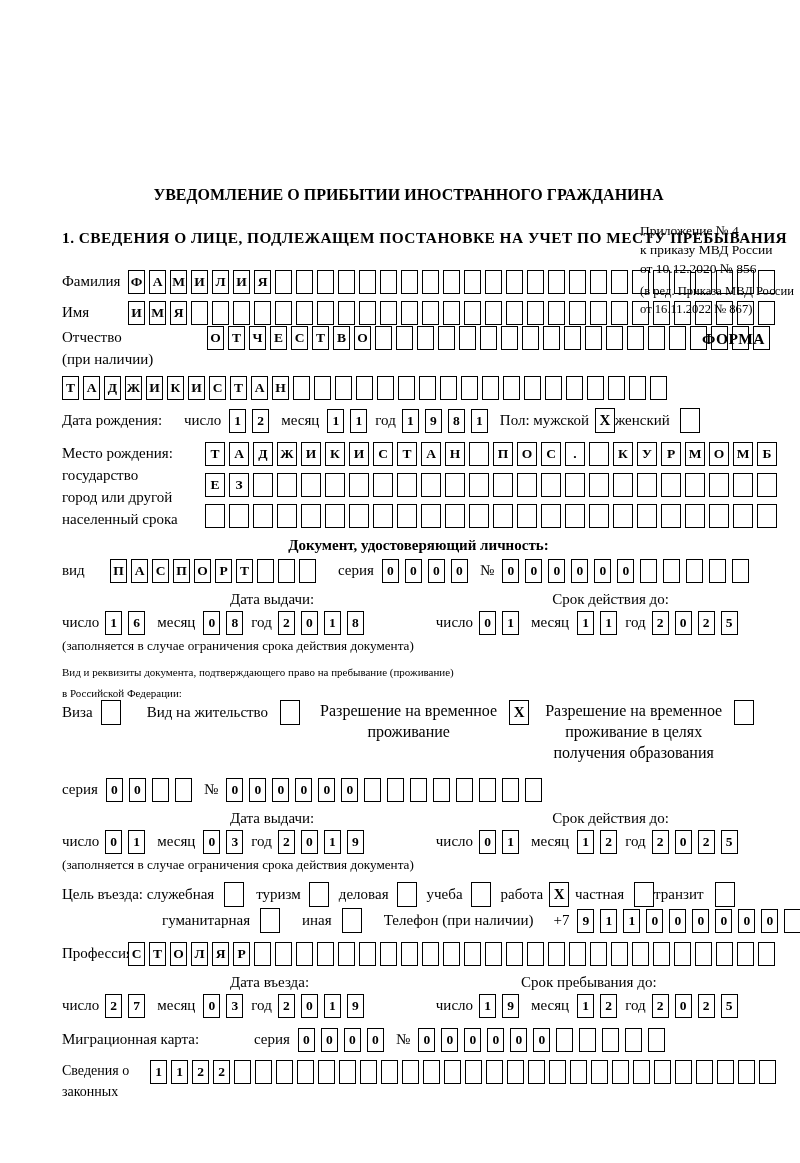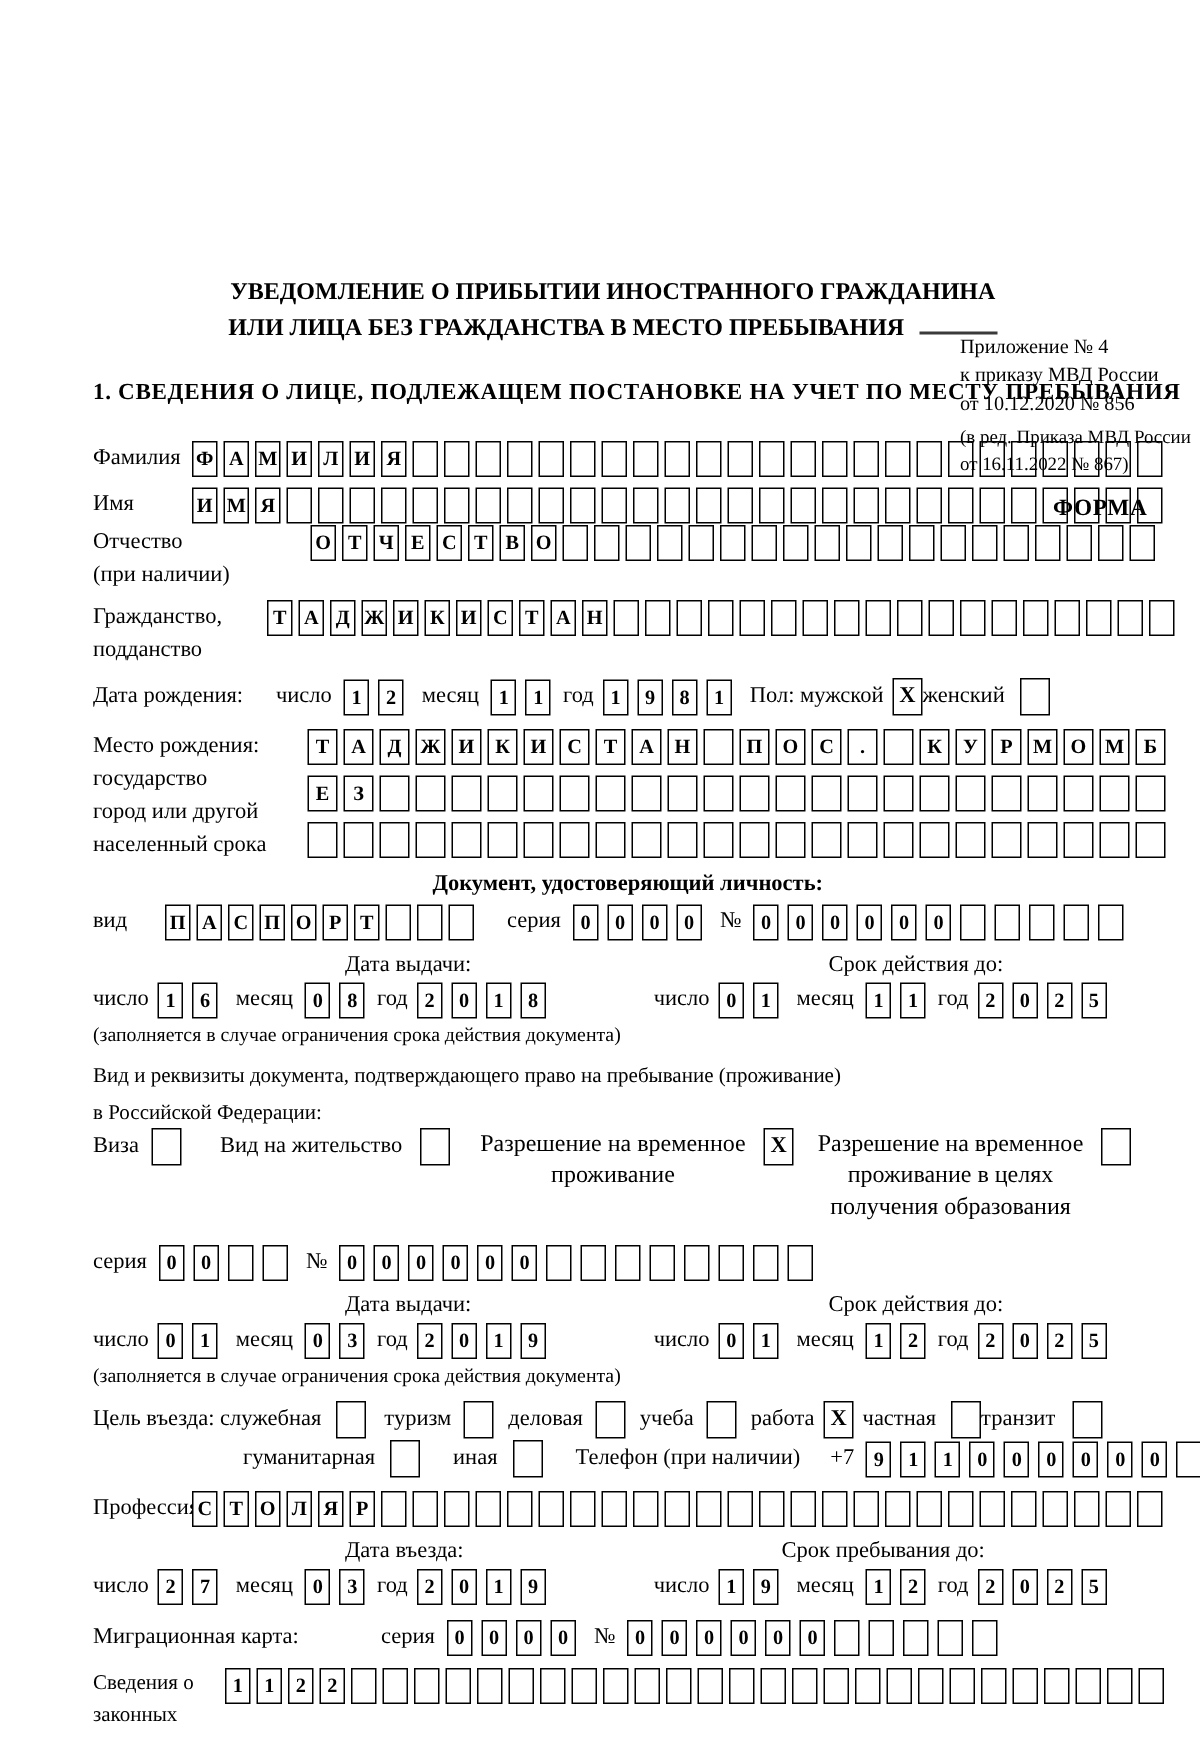--- a/index.html
+++ b/index.html
@@ -14,21 +14,21 @@
   .form-label{position:absolute;left:617px;top:147px;width:148px;text-align:right;
               font-weight:700;font-size:15.5px;letter-spacing:.5px;}
 
   .title{margin:183px 0 0 -20px;text-align:center;font-weight:700;font-size:16px;line-height:1.5;}
   .blank{display:inline-block;width:52px;border-bottom:2px solid #3a3a3a;margin-left:10px;}
 
   .section-heading{margin-top:22px;font-weight:700;font-size:15.4px;letter-spacing:.45px;white-space:nowrap;}
 
   .row{display:flex;align-items:center;margin-top:6px;}
   .row.top{align-items:flex-start;}
-  .textline{font-size:14px;}
+  .textline{font-size:11px;}
   .lbl{font-size:15px;line-height:25px;flex-shrink:0;white-space:nowrap;}
   .lblcol{font-size:15px;line-height:22px;flex-shrink:0;}
 
   .cells{display:flex;gap:4px;flex-shrink:0;}
   .cells.sp{gap:6px;}
   .colcells{display:flex;flex-direction:column;gap:7px;}
   .cell{box-sizing:border-box;width:17px;height:24px;border:1.6px solid #000;
         text-align:center;font-family:"Liberation Serif",serif;font-weight:700;
         font-size:13.5px;line-height:21px;flex-shrink:0;background:#fff;}
   .cell.wide{width:20px;}
@@ -64,23 +64,20 @@
     <div>от 10.12.2020 № 856</div>
     <div class="edition">
       <div>(в ред. Приказа МВД России</div>
       <div>от 16.11.2022 № 867)</div>
     </div>
   </div>
   <div class="form-label">ФОРМА</div>
 
   <div class="title">
     <div>УВЕДОМЛЕНИЕ О ПРИБЫТИИ ИНОСТРАННОГО ГРАЖДАНИНА</div>
-    <div>
-      <span>ИЛИ ЛИЦА БЕЗ ГРАЖДАНСТВА В МЕСТО ПРЕБЫВАНИЯ</span><span class="blank"></span>
-    </div>
   </div>
 
   <div class="section-heading">1. СВЕДЕНИЯ О ЛИЦЕ, ПОДЛЕЖАЩЕМ ПОСТАНОВКЕ НА УЧЕТ ПО МЕСТУ ПРЕБЫВАНИЯ</div>
 
   <div class="row mt22">
     <span class="lbl w66">Фамилия</span>
     <span class="cells">
         <span class="cell">Ф</span>
         <span class="cell">А</span>
         <span class="cell">М</span>
@@ -182,24 +179,20 @@
         <span class="cell"></span>
         <span class="cell"></span>
         <span class="cell"></span>
         <span class="cell"></span>
         <span class="cell"></span>
         <span class="cell"></span>
       </span>
   </div>
 
   <div class="row top">
-    <span class="lblcol w116">
-      <span>Гражданство,</span><br>
-      <span>подданство</span>
-    </span>
     <span class="cells">
         <span class="cell">Т</span>
         <span class="cell">А</span>
         <span class="cell">Д</span>
         <span class="cell">Ж</span>
         <span class="cell">И</span>
         <span class="cell">К</span>
         <span class="cell">И</span>
         <span class="cell">С</span>
         <span class="cell">Т</span>

